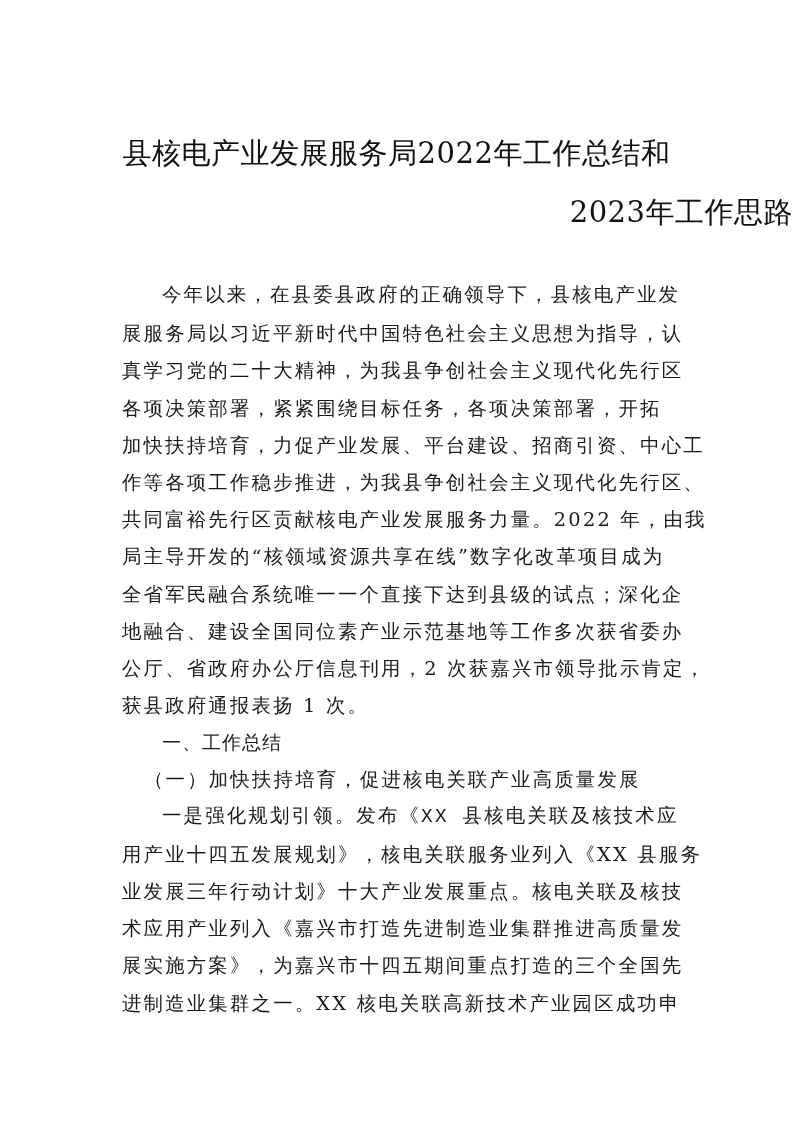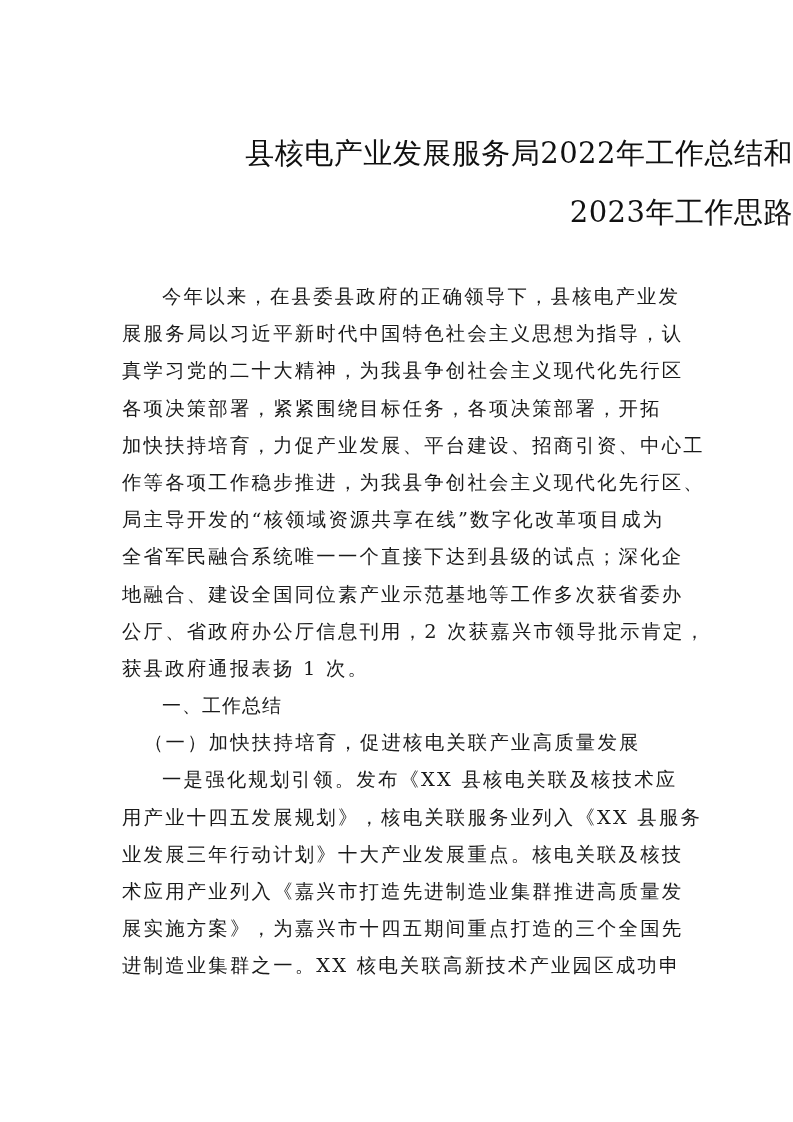--- a/index.html
+++ b/index.html
@@ -3,50 +3,51 @@
   <meta charset="utf-8">
   <style>
     html, body { margin: 0; padding: 0; background: #ffffff; }
     body { width: 793px; height: 1122px; position: relative; overflow: hidden; color: #111; }
     .page { position: absolute; left: 0; top: 0; width: 793px; height: 1122px; background: #fff; }
     .title {
       position: absolute; left: 0; width: 793px; text-align: center;
       font-family: "DejaVu Serif", "Liberation Serif", serif;
       font-size: 29px; letter-spacing: 0.5px; color: #111;
     }
-    .title.l1 { top: 134px; text-align: right; }
+    .title.l1 { top: 134px; }
     .title.l2 { top: 193px; text-align: right; }
     .body {
       position: absolute; left: 122px; top: 278px; width: 556px;
       font-family: "DejaVu Serif", "Liberation Serif", serif;
       font-size: 19.4px; line-height: 37.2px; color: #1a1a1a;
       letter-spacing: 2.2px;
     }
     .line { white-space: nowrap; height: 37.2px; }
-    .indent { padding-left: 40px; }
+    .indent { padding-left: 40px; font-family: Liberation Mono, monospace; }
     .h1 {
       font-family: "DejaVu Sans", "Liberation Sans", sans-serif;
       font-weight: normal; letter-spacing: 1px; font-size: 19px;
     }
     .h2 { letter-spacing: 2.2px; padding-left: 22px; }
   </style>
 </head>
 <body>
 
 <div class="page">
   <div class="title l1">县核电产业发展服务局2022年工作总结和</div>
   <div class="title l2">2023年工作思路</div>
 
   <div class="body">
     <div class="line indent">今年以来，在县委县政府的正确领导下，县核电产业发</div>
     <div class="line">展服务局以习近平新时代中国特色社会主义思想为指导，认</div>
     <div class="line">真学习党的二十大精神，为我县争创社会主义现代化先行区</div>
     <div class="line">各项决策部署，紧紧围绕目标任务，各项决策部署，开拓</div>
     <div class="line">加快扶持培育，力促产业发展、平台建设、招商引资、中心工</div>
     <div class="line">作等各项工作稳步推进，为我县争创社会主义现代化先行区、</div>
+    <div class="line">共同富裕先行区贡献核电产业发展服务力量。2022 年，由我</div>
     <div class="line">局主导开发的“核领域资源共享在线”数字化改革项目成为</div>
     <div class="line">全省军民融合系统唯一一个直接下达到县级的试点；深化企</div>
     <div class="line">地融合、建设全国同位素产业示范基地等工作多次获省委办</div>
     <div class="line">公厅、省政府办公厅信息刊用，2 次获嘉兴市领导批示肯定，</div>
     <div class="line">获县政府通报表扬 1 次。</div>
 
     <div class="line indent h1">一、工作总结</div>
     <div class="line h2">（一）加快扶持培育，促进核电关联产业高质量发展</div>
 
     <div class="line indent">一是强化规划引领。发布《XX 县核电关联及核技术应</div>

